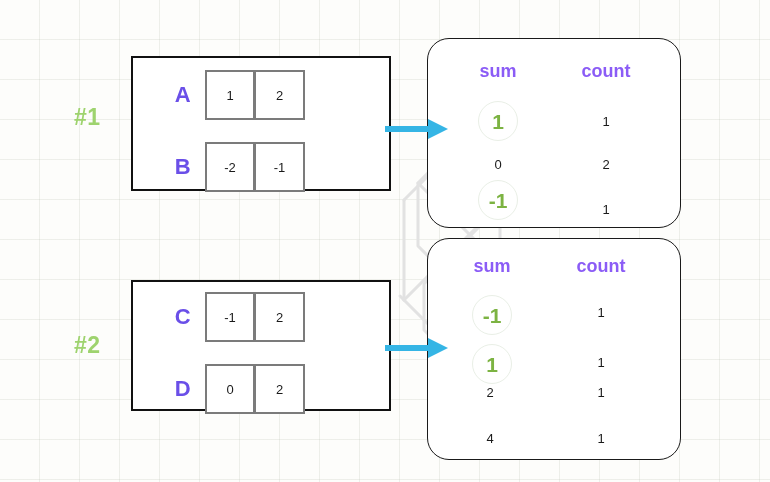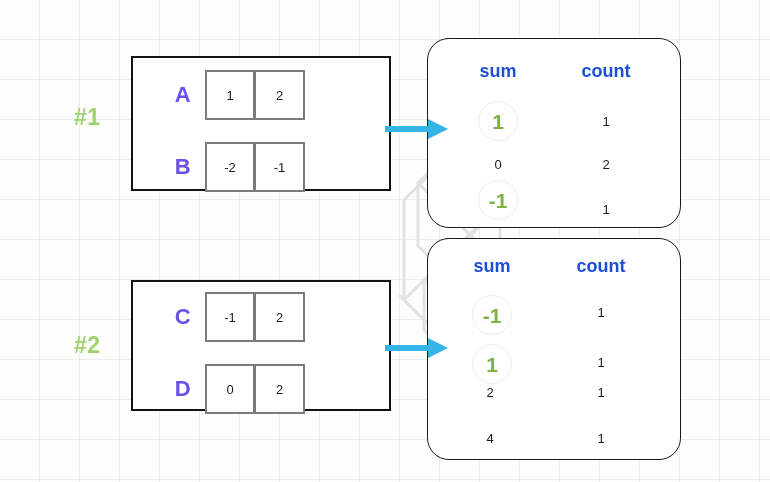--- a/index.html
+++ b/index.html
@@ -74,21 +74,21 @@
     position: absolute;
     border: 1.6px solid #1a1a1a;
     border-radius: 22px;
     background: #ffffff;
     box-sizing: border-box;
   }
   .col-head {
     position: absolute;
     font-size: 18px;
     font-weight: 600;
-    color: #1d4ed8;
+    color: #8b5cf6;
     text-align: center;
     transform: translateX(-50%);
     white-space: nowrap;
   }
   .val {
     position: absolute;
     transform: translate(-50%, -50%);
     font-size: 13px;
     color: #1a1a1a;
     text-align: center;

